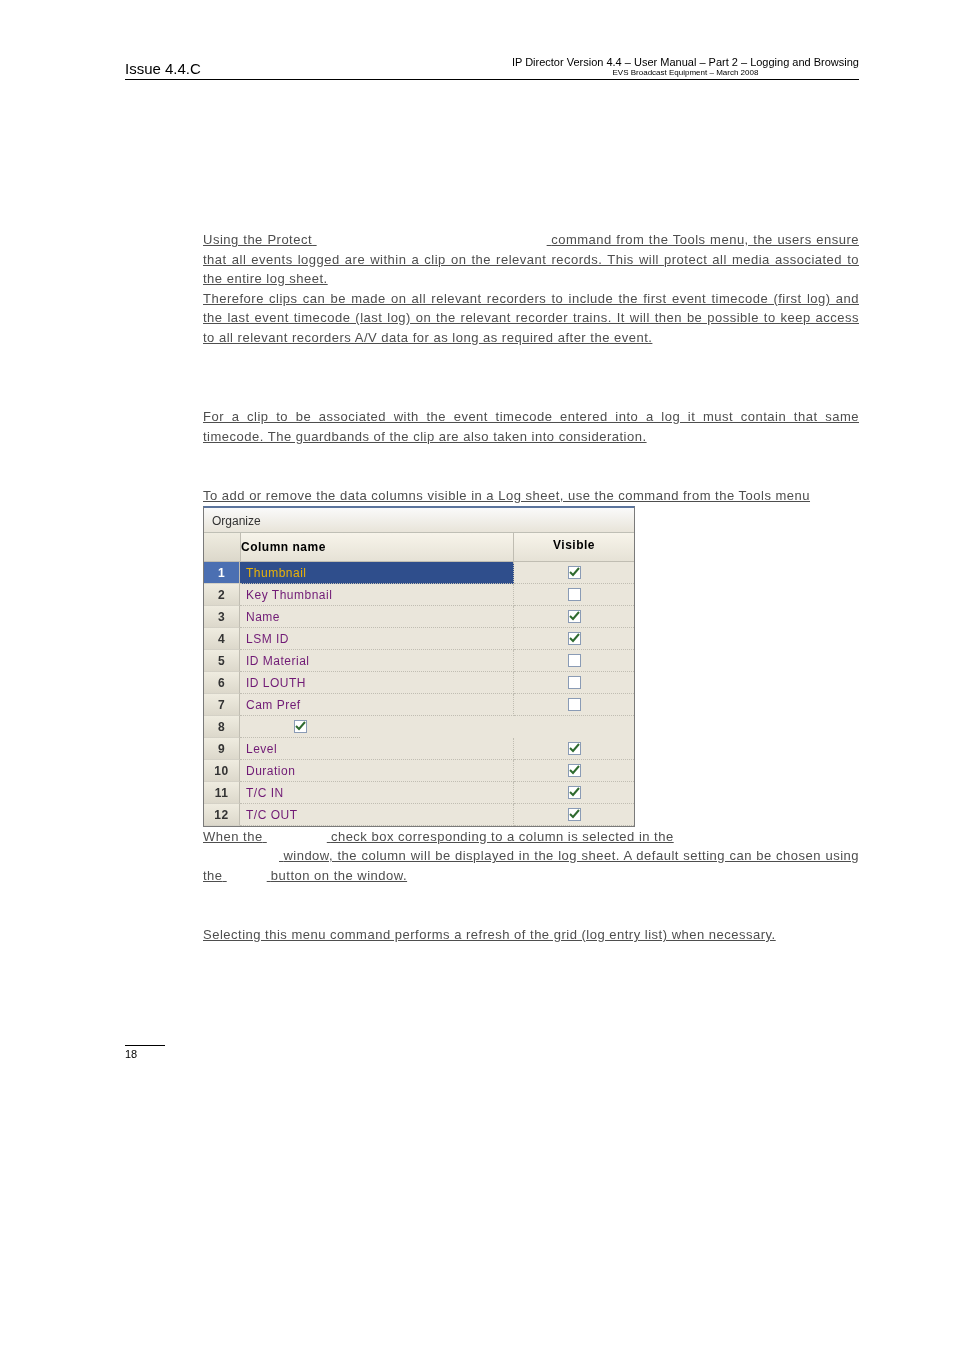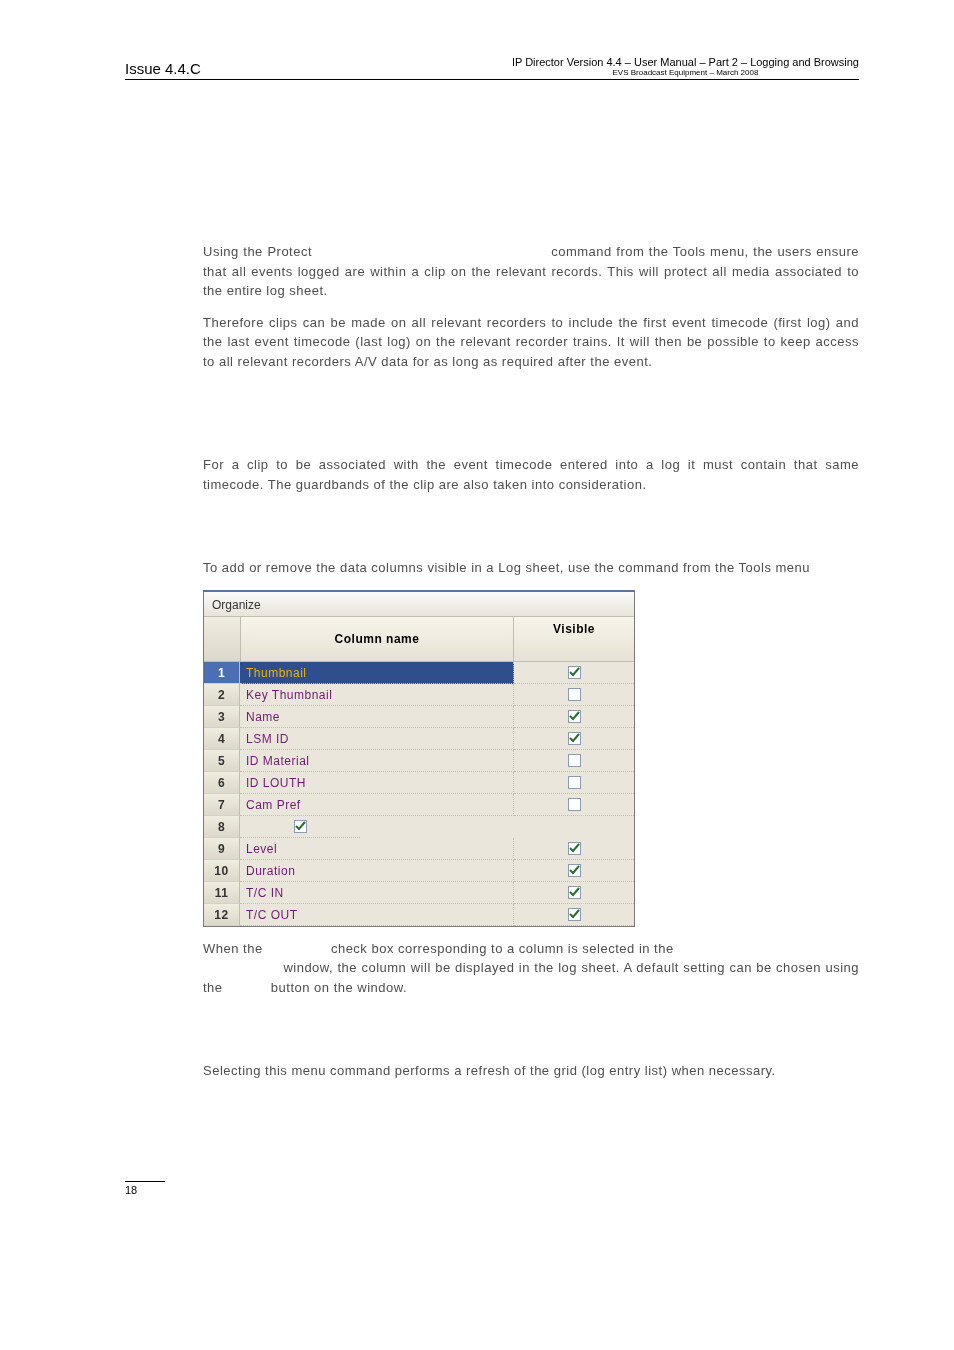--- a/index.html
+++ b/index.html
@@ -29,21 +29,21 @@
     border-top: 1px solid #000;
     margin: 2px 0 10px 0;
   }
   .content {
     margin-left: 78px;
     color: #4e4e4e;
     font-size: 13px;
     line-height: 1.5;
     letter-spacing: 0.5px;
   }
-  .para { margin: 12px 0; text-align: justify; }
+  .para { margin: 0 0; text-align: justify; text-decoration: underline; }
   .gap-large { height: 140px; }
   .gap-med { height: 40px; }
   .gap-med2 { height: 60px; }
 
   .organize-window {
     width: 430px;
     border: 1px solid #7a7a7a;
     border-top: 2px solid #5b749c;
     background: #eae6db;
     font-family: Tahoma, Arial, sans-serif;
@@ -63,23 +63,23 @@
     background: linear-gradient(#f7f4ea, #e6e2d6);
     border-bottom: 1px solid #c0bdb2;
   }
   .rownum-head {
     width: 36px;
     border-right: 1px solid #c0bdb2;
     background: linear-gradient(#efece0, #dcd8cb);
   }
   .colname-head {
     flex: 1;
-    text-align: center;
+    text-align: left;
     font-weight: bold;
-    padding: 13px 0;
+    padding: 5px 0;
     border-right: 1px solid #c0bdb2;
   }
   .visible-head {
     width: 120px;
     text-align: center;
     font-weight: bold;
     padding: 3px 0;
   }
   .rows { }
   .trow {

